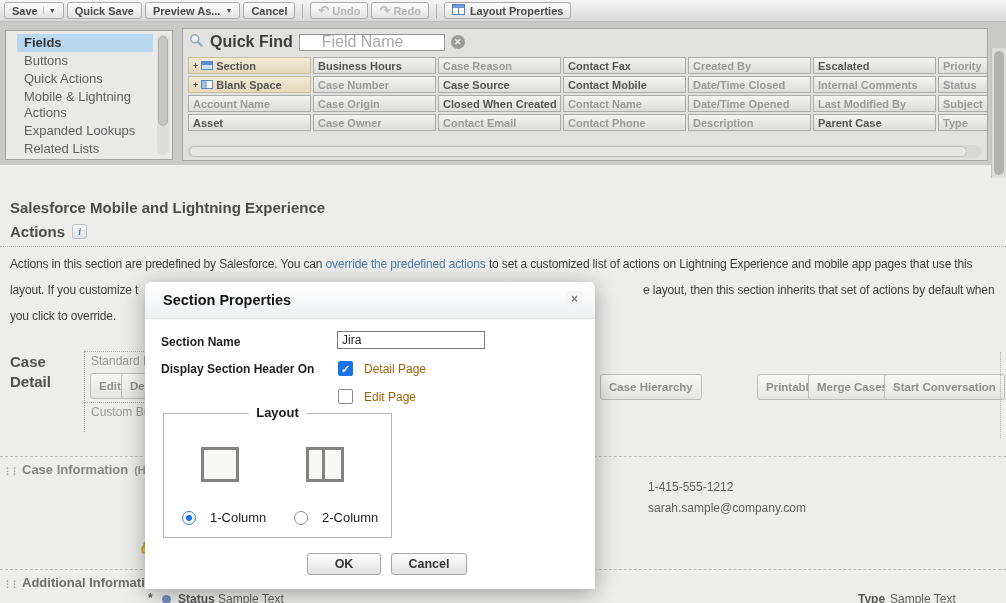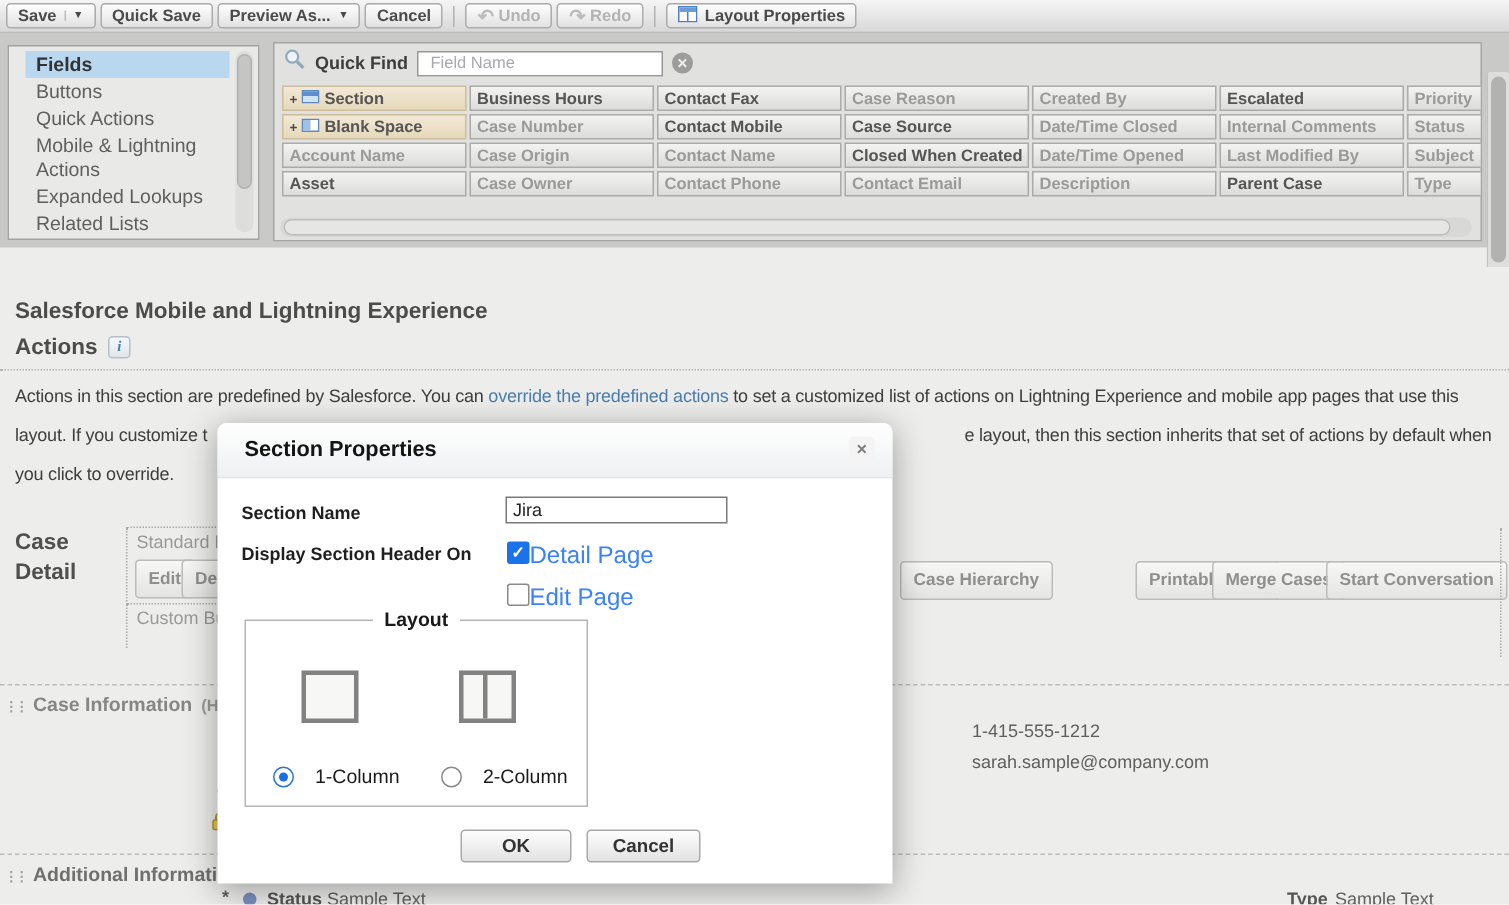--- a/index.html
+++ b/index.html
@@ -29,22 +29,22 @@
   .sidebar-item { font-size:13px; color:#5f5f5f; padding:1px 4px 1px 7px; line-height:16px; cursor:pointer; }
   .sidebar-item.selected { background:#b9d7ef; color:#333; font-weight:bold; }
   .sidebar-scroll { position:absolute; right:3px; top:3px; width:12px; height:121px;
                     background:#dddddc; border-radius:6px; }
   .sidebar-scroll .thumb { position:absolute; left:1px; top:2px; width:10px; height:90px;
                            background:#c5c5c4; border:1px solid #b2b2b1; border-radius:5px; }
 
   .palette-main { position:absolute; left:182px; top:6px; width:806px; height:133px;
                   background:#e1e1df; border:1px solid #a5a5a5; overflow:hidden; }
   .quickfind { display:flex; align-items:center; gap:6px; padding:4px 0 0 6px; height:22px; }
-  .qf-label { font-size:12px; font-weight:bold; color:#3d3d3d; }
-  .qf-input { width:164px; height:17px; border:1px solid #979797; font-size:11px; padding:0 8px;
+  .qf-label { font-size:16px; font-weight:bold; color:#3d3d3d; }
+  .qf-input { width:146px; height:17px; border:1px solid #979797; font-size:16px; padding:0 22px;
               background:#fff; color:#333; }
   .qf-input::placeholder { color:#a9a9a9; }
   .qf-clear { width:14px; height:14px; border-radius:50%; background:#9c9c9b; cursor:pointer;
               color:#efefef; font-size:9px; line-height:14px; text-align:center; font-weight:bold; }
   .qf-clear::after { content:"✕"; }
 
   .grid { position:absolute; left:5px; top:28px; display:flex; gap:2px; }
   .grid-col { display:flex; flex-direction:column; gap:2px; width:123px; }
   .cell { height:17px; border:1px solid #ababab; background:linear-gradient(#f3f3f2,#dcdcdb);
           font-size:11px; font-weight:bold; color:#9a9a9a; padding:0 4px; white-space:nowrap;
@@ -111,21 +111,21 @@
                  line-height:17px; color:#7f7f7f; font-size:12px; font-weight:bold;
                  background:#f4f4f4; border-radius:3px; cursor:pointer; }
   .m-label { position:absolute; font-size:12px; font-weight:bold; color:#1f1f1f; white-space:nowrap; }
   .m-input { position:absolute; left:192px; top:49px; width:148px; height:18px;
              border:1px solid #7a7a7a; font-size:12px; padding:0 4px; color:#222; }
   .checkbox { position:absolute; left:193px; width:15px; height:15px; border-radius:2px; cursor:pointer; }
   .checkbox.checked { background:#1a73e8; border:1px solid #1a73e8; color:#fff; font-size:11px;
                       line-height:14px; text-align:center; font-weight:bold; }
   .checkbox.checked::after { content:"✓"; }
   .checkbox.unchecked { background:#fff; border:1px solid #8a8a8a; }
-  .cb-label { position:absolute; left:208px; font-size:16px; color:#3b82f6; white-space:nowrap; }
+  .cb-label { position:absolute; left:219px; font-size:12px; color:#a16207; white-space:nowrap; }
 
   .layout-fs { position:absolute; left:18px; top:131px; width:229px; height:125px;
                border:1px solid #b5b5b5; }
   .layout-legend { position:absolute; left:50%; transform:translateX(-50%); top:-9px;
                    background:#fff; padding:0 8px; font-size:13px; font-weight:bold; color:#1a1a1a; }
   .preview-sq { position:absolute; top:33px; width:38px; height:35px;
                 border:3px solid #828282; background:#f7f7f6; }
   .sq-divider { position:absolute; left:13px; top:0; height:100%; border-left:3px solid #828282; }
   .radio { position:absolute; top:97px; width:14px; height:14px; border-radius:50%; background:#fff; cursor:pointer; }
   .radio.sel { border:1.5px solid #2e77d0; }
@@ -243,45 +243,45 @@
               <span>Case Number</span>
             </div>
           <div class="cell">
               <span>Case Origin</span>
             </div>
           <div class="cell">
               <span>Case Owner</span>
             </div>
         </div>
         <div class="grid-col">
+          <div class="cell">
+              <span>Case Reason</span>
+            </div>
+          <div class="cell active">
+              <span>Case Source</span>
+            </div>
+          <div class="cell active">
+              <span>Closed When Created</span>
+            </div>
+          <div class="cell">
+              <span>Contact Email</span>
+            </div>
+        </div>
+        <div class="grid-col">
           <div class="cell active">
               <span>Contact Fax</span>
             </div>
           <div class="cell active">
               <span>Contact Mobile</span>
             </div>
           <div class="cell">
               <span>Contact Name</span>
             </div>
           <div class="cell">
               <span>Contact Phone</span>
-            </div>
-        </div>
-        <div class="grid-col">
-          <div class="cell">
-              <span>Case Reason</span>
-            </div>
-          <div class="cell active">
-              <span>Case Source</span>
-            </div>
-          <div class="cell active">
-              <span>Closed When Created</span>
-            </div>
-          <div class="cell">
-              <span>Contact Email</span>
             </div>
         </div>
         <div class="grid-col">
           <div class="cell">
               <span>Created By</span>
             </div>
           <div class="cell">
               <span>Date/Time Closed</span>
             </div>
           <div class="cell">

